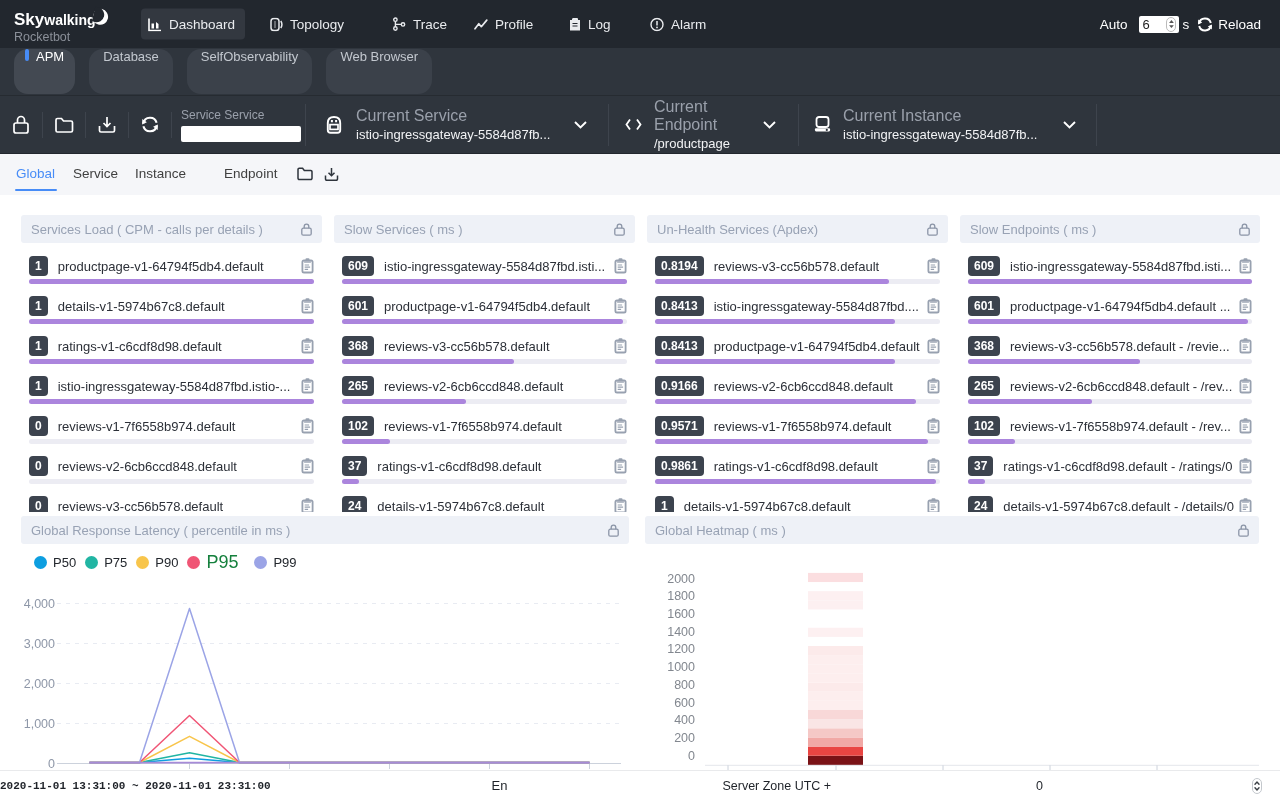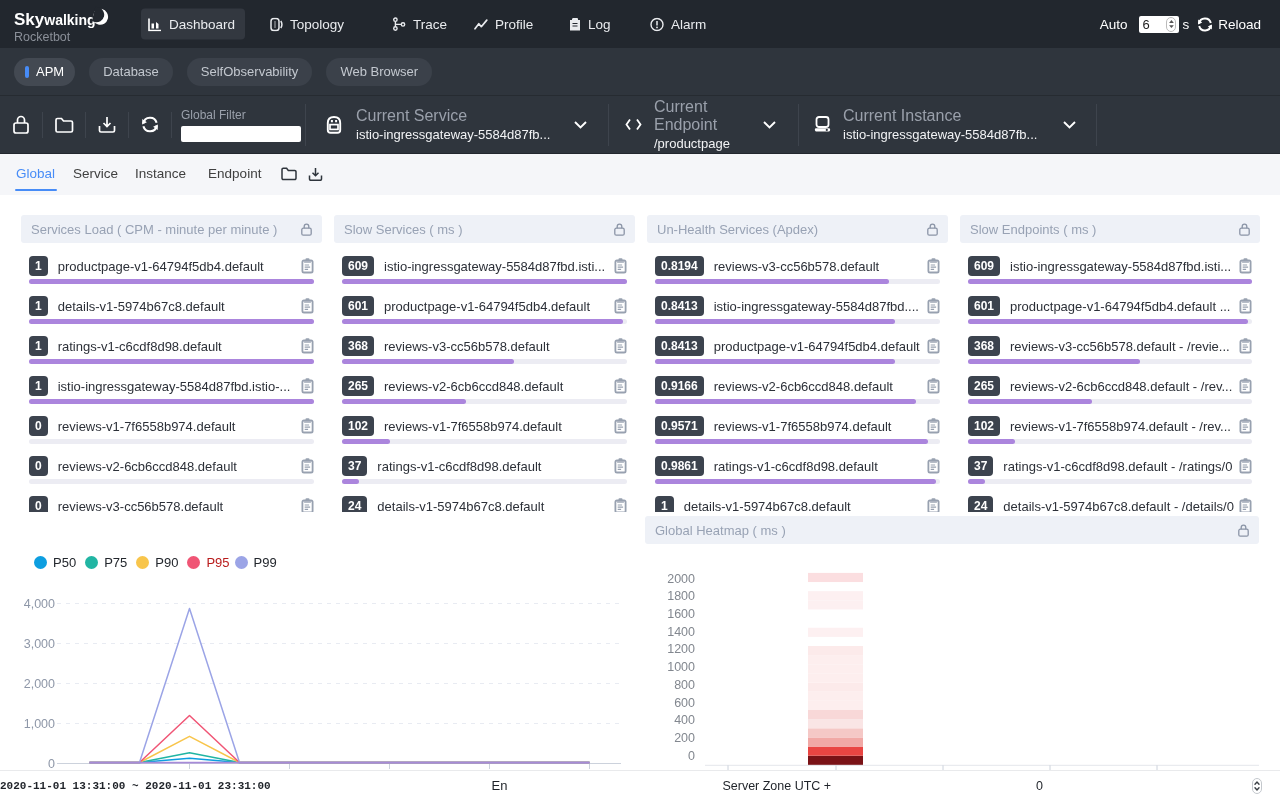--- a/index.html
+++ b/index.html
@@ -13,21 +13,21 @@
 .navitems .navitem{position:absolute;top:50%;transform:translateY(-50%)}
 .navitem{display:flex;align-items:center;color:#e9ebee;font-size:13.5px;padding:8px 10px 8px 7px;border-radius:4px;white-space:nowrap}
 .navitem svg{margin-right:7px}
 .navitem.active{background:#333840}
 .navright{position:absolute;right:19px;top:0;height:48px;display:flex;align-items:center;color:#fff;font-size:13.5px}
 .autoinput{width:40px;height:17px;background:#fff;border-radius:2px;margin:0 3px 0 12px;position:relative;color:#1c1c1c;font-size:13px;padding-left:3px;line-height:17px}
 .spinner{position:absolute;right:3px;top:1px;width:10px;height:15px;border:1px solid #bbb;border-radius:5px;display:flex;flex-direction:column;align-items:center;justify-content:center;color:#555}
 .spinner span{font-size:5px;line-height:5px;transform:scaleX(1.6)}
 .navright .relico{margin:0 5px 0 8px;display:flex}
 .row2{height:47px;background:#2f353d;display:flex;align-items:center;padding-left:14px}
-.pill{height:28px;border-radius:14px;background:#3b414a;color:#c3c8cf;font-size:13px;display:flex;align-items:center;padding:0 14px;margin-right:14px;white-space:nowrap}
+.pill{height:45px;border-radius:14px;background:#3b414a;color:#c3c8cf;font-size:13px;display:flex;padding:0 14px;margin-right:14px;white-space:nowrap}
 .pill.active{background:#434952;color:#fff;padding:0 11px}
 .pill.active .bluebar{width:4px;height:12px;border-radius:2px;background:#478cf7;margin-right:7px}
 .toolbar{height:59px;background:#2f353d;border-top:1px solid #262b31;border-bottom:1px solid #22272e;display:flex;align-items:center;padding-left:10px;position:relative}
 .tbico{display:flex;align-items:center;justify-content:center;width:22px}
 .tbsep{width:1px;height:26px;background:#3e444d;margin:0 10px}
 .tbsep2{width:1px;height:42px;background:#3e444d;margin:0 0 0 0}
 .filter{display:flex;flex-direction:column;margin:0 0 0 9px;width:120px}
 .filter .flab{color:#9aa0ab;font-size:12px;margin-bottom:4px}
 .filter .finput{height:16px;background:#fff;border-radius:2px}
 .selblock{display:flex;align-items:center}
@@ -151,21 +151,21 @@
   <div class="tbsep"></div>
   <div class="tbico">
       <svg width="18" height="17" viewBox="0 0 18 17">
         <path d="M2.35 7.3 A 6.8 6.8 0 0 1 15.6 6.7 M15.65 9.7 A 6.8 6.8 0 0 1 2.4 10.3" stroke="#fff" stroke-width="2.1" fill="none"></path>
         <path d="M1.3 2.9 L1.1 8.6 L5.9 6.3 Z" fill="#fff"></path>
         <path d="M16.7 14.1 L16.9 8.4 L12.1 10.7 Z" fill="#fff"></path>
       </svg>
     </div>
   <div class="tbsep" style="margin-right:0"></div>
   <div class="filter">
-    <div class="flab">Global Filter</div>
+    <div class="flab">Service Service</div>
     <div class="finput"></div>
   </div>
   <div class="tbsep2" style="margin-left:4px"></div>
   <div class="selblock">
     <span class="sico" style="margin:0 14px 0 20px">
         <svg width="16" height="18" viewBox="0 0 16 18">
           <path d="M1.8 7 C 1.8 2.6 4.6 1 8 1 C 11.4 1 14.2 2.6 14.2 7 v7 a 2.8 2.8 0 0 1 -2.8 2.8 H4.6 A 2.8 2.8 0 0 1 1.8 14 Z" stroke="#fff" stroke-width="1.9" fill="none"></path>
           <path d="M4.9 3.9 h2 v2.3 h-2 z M9.1 3.9 h2 v2.3 h-2 z" fill="#fff"></path>
           <rect x="4" y="8.6" width="8" height="4.8" stroke="#fff" stroke-width="1.7" fill="none"></rect>
         </svg>
@@ -214,35 +214,35 @@
         <svg width="13" height="8" viewBox="0 0 13 8">
           <path d="M1 1 L6.5 6.5 L12 1" stroke="#fff" stroke-width="1.9" fill="none"></path>
         </svg>
       </span>
   </div>
   <div class="tbsep2"></div>
 </div>
 <div class="tabs">
   <div class="tab active" style="margin-right:18px">Global</div>
   <div class="tab" style="margin-right:17px">Service</div>
-  <div class="tab" style="margin-right:22px">Instance</div>
+  <div class="tab" style="margin-right:38px">Instance</div>
   <div class="tab" style="margin-right:20px">Endpoint</div>
   <span class="tabico"><svg width="16" height="14" viewBox="0 0 16 14">
         <path d="M1 2.5 a 1.2 1.2 0 0 1 1.2 -1.2 h3.4 l1.7 2.2 h6.5 a 1.2 1.2 0 0 1 1.2 1.2 v6.6 a 1.2 1.2 0 0 1 -1.2 1.2 h-11.6 a 1.2 1.2 0 0 1 -1.2 -1.2 Z" stroke="#2e343c" stroke-width="1.5" fill="none"></path>
       </svg></span>
   <span class="tabico" style="margin-left:11px"><svg width="15" height="15" viewBox="0 0 15 15">
         <path d="M7.5 1 v7 M4.5 5.8 L7.5 8.8 L10.5 5.8" stroke="#2e343c" stroke-width="1.5" fill="none"></path>
         <path d="M1.5 8.5 v3.5 a 1.2 1.2 0 0 0 1.2 1.2 h9.6 a 1.2 1.2 0 0 0 1.2 -1.2 V8.5" stroke="#2e343c" stroke-width="1.5" fill="none"></path>
       </svg></span>
 </div>
 <div class="content" style="height:574px">
   <div class="topgrid">
       <div class="panel">
         <div class="phead">
-          <span class="ptitle">Services Load ( CPM - minute per minute )</span>
+          <span class="ptitle">Services Load ( CPM - calls per details )</span>
           <svg width="11" height="13" viewBox="0 0 11 13">
             <rect x="0.8" y="5.2" width="9.4" height="7" rx="1.5" stroke="#8a94a6" stroke-width="1.3" fill="none"></rect>
             <path d="M3.2 5.2 V3.4 a 2.3 2.3 0 0 1 4.6 0 V5.2" stroke="#8a94a6" stroke-width="1.3" fill="none"></path>
           </svg>
         </div>
         <div class="plist">
           <div class="item">
             <div class="irow">
               <span class="badge">1</span>
               <span class="iname">productpage-v1-64794f5db4.default</span>
@@ -765,29 +765,36 @@
                   <path d="M3.7 7 h4.4 M3.7 9.2 h5.4 M3.7 11.4 h3.4" stroke="#98a1b0" stroke-width="1.2"></path>
                 </svg>
               </span>
             </div>
           </div>
         </div>
       </div>
     </div>
   <div class="botgrid">
       <div class="panel" style="width:608px;margin-right:16px;height:254px">
+        <div class="phead">
+          <span class="ptitle">Global Response Latency ( percentile in ms )</span>
+          <svg width="11" height="13" viewBox="0 0 11 13">
+            <rect x="0.8" y="5.2" width="9.4" height="7" rx="1.5" stroke="#8a94a6" stroke-width="1.3" fill="none"></rect>
+            <path d="M3.2 5.2 V3.4 a 2.3 2.3 0 0 1 4.6 0 V5.2" stroke="#8a94a6" stroke-width="1.3" fill="none"></path>
+          </svg>
+        </div>
         <div style="display:flex;align-items:center;position:absolute;left:13px;top:40px;height:13px">
           <span style="width:13px;height:13px;border-radius:50%;background:#0d9ee0;margin-right:6px"></span>
           <span style="font-size:13px;color:#23272d;margin-right:9px">P50</span>
           <span style="width:13px;height:13px;border-radius:50%;background:#21b5a3;margin-right:6px"></span>
           <span style="font-size:13px;color:#23272d;margin-right:9px">P75</span>
           <span style="width:13px;height:13px;border-radius:50%;background:#f8c54b;margin-right:6px"></span>
           <span style="font-size:13px;color:#23272d;margin-right:9px">P90</span>
           <span style="width:13px;height:13px;border-radius:50%;background:#f05575;margin-right:6px"></span>
-          <span style="font-size:13px;color:#b91c1c;margin-right:5px">P95</span>
+          <span style="font-size:18px;color:#15803d;margin-right:16px">P95</span>
           <span style="width:13px;height:13px;border-radius:50%;background:#9ba4e6;margin-right:6px"></span>
           <span style="font-size:13px;color:#23272d;margin-right:9px">P99</span>
         </div>
         <svg width="608" height="226" style="display:block;position:absolute;left:0;top:28px">
           <line x1="36" y1="59.5" x2="600" y2="59.5" stroke="#e8ebf2" stroke-width="1" stroke-dasharray="4 5"></line>
           <text x="34" y="64.0" text-anchor="end" font-size="12.5" fill="#8e97a8" font-family="Liberation Sans">4,000</text>
           <line x1="36" y1="99.5" x2="600" y2="99.5" stroke="#e8ebf2" stroke-width="1" stroke-dasharray="4 5"></line>
           <text x="34" y="104.0" text-anchor="end" font-size="12.5" fill="#8e97a8" font-family="Liberation Sans">3,000</text>
           <line x1="36" y1="139.5" x2="600" y2="139.5" stroke="#e8ebf2" stroke-width="1" stroke-dasharray="4 5"></line>
           <text x="34" y="144.0" text-anchor="end" font-size="12.5" fill="#8e97a8" font-family="Liberation Sans">2,000</text>

